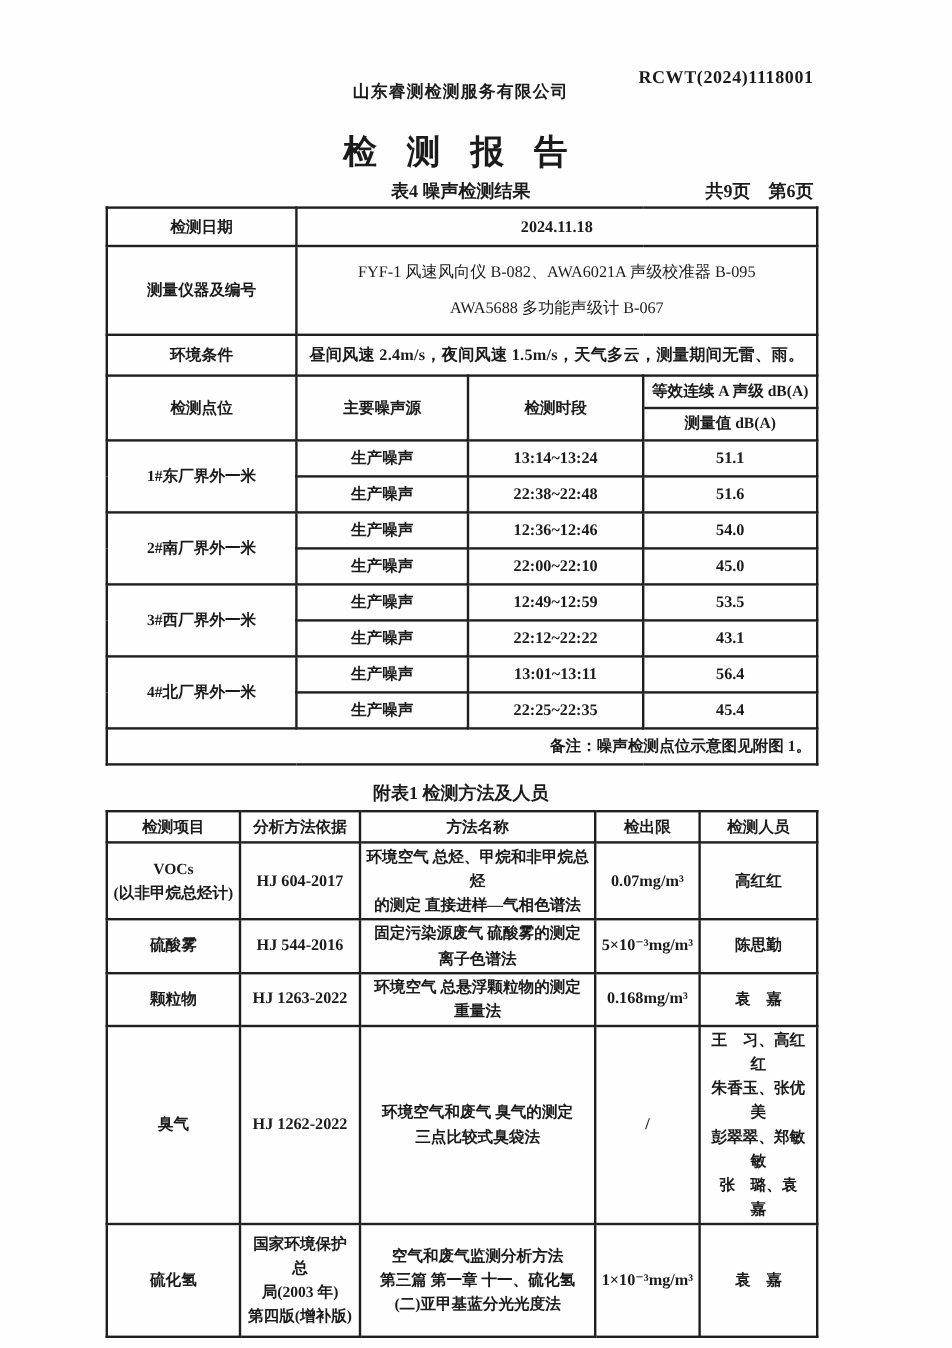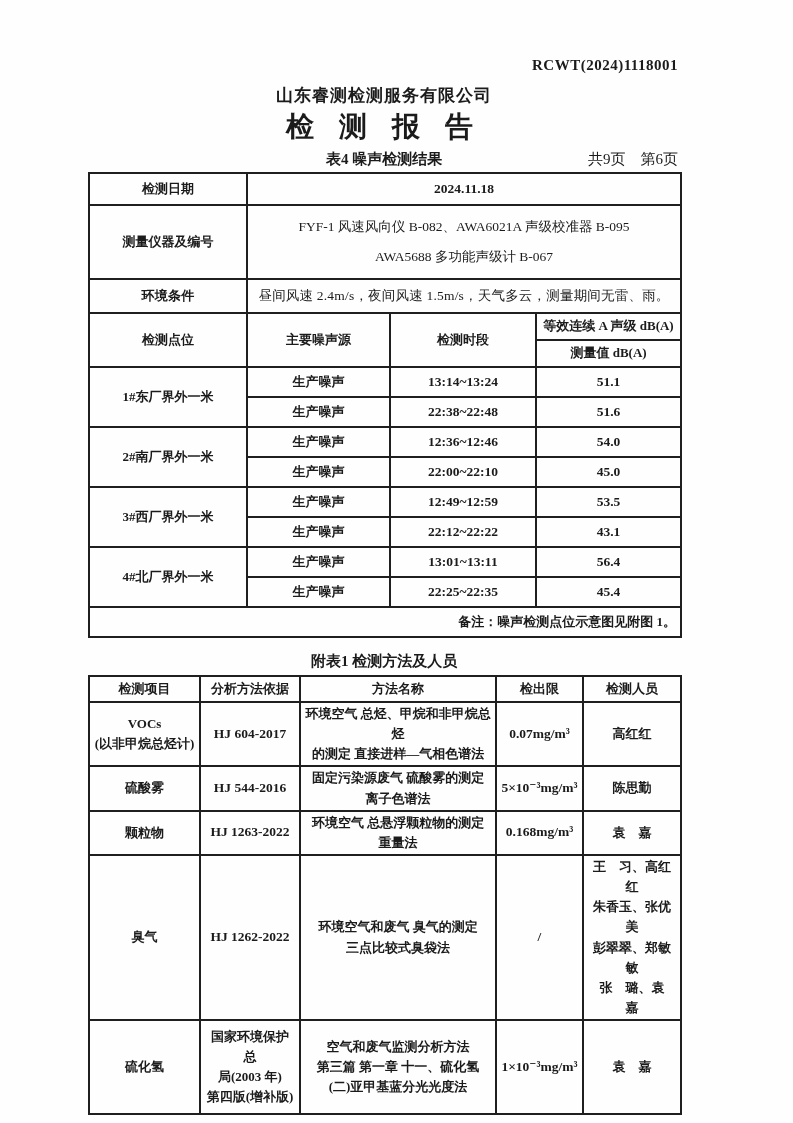--- a/index.html
+++ b/index.html
@@ -26,24 +26,24 @@
   .doc-number {
     position: absolute;
     top: 57px;
     right: 2px;
     font-size: 15px;
     font-weight: bold;
     letter-spacing: 0.5px;
   }
   .company {
     position: absolute;
-    top: 84px;
-    width: 100%;
-    text-align: center;
-    font-size: 17px;
+    top: 68px;
+    width: 100%;
+    text-align: center;
+    font-size: 14px;
     font-weight: bold;
     letter-spacing: 1px;
   }
   .report-title {
     position: absolute;
     top: 108px;
     width: 100%;
     text-align: center;
     font-size: 28px;
     font-weight: bold;
@@ -55,21 +55,21 @@
     width: 100%;
     height: 22px;
     font-size: 15px;
     font-weight: bold;
     text-align: center;
   }
   .caption-row .page-info {
     position: absolute;
     right: 2px;
     top: 0;
-    font-weight: normal;
+    font-weight: bold;
   }
   table {
     border-collapse: collapse;
     table-layout: fixed;
     width: 592px;
     position: absolute;
     left: 0;
   }
   .noise-table { top: 172px; }
   .methods-caption {
@@ -87,21 +87,21 @@
     vertical-align: middle;
     font-size: 13px;
     line-height: 1.55;
     padding: 1px 4px;
     font-weight: bold;
   }
   .num { font-weight: bold; font-size: 13.5px; margin-top: 14px; }
   .pre { white-space: pre-line; }
   .left { text-align: right; padding-left: 7px; }
   .spread { line-height: 30px; font-weight: normal; font-size: 13.5px; }
-  .envline { font-weight: normal; font-size: 13.5px; }
+  .envline { font-weight: bold; font-size: 13.5px; }
   tr.h32 { height: 32px; }
   tr.h72 { height: 74px; }
   tr.h34 { height: 34px; }
   tr.h27 { height: 27px; }
   tr.h30 { height: 30px; }
   tr.h26 { height: 26px; }
   tr.h24 { height: 24px; }
   tr.h50 { height: 50px; }
   tr.h44 { height: 44px; }
   tr.h92 { height: 92px; }

